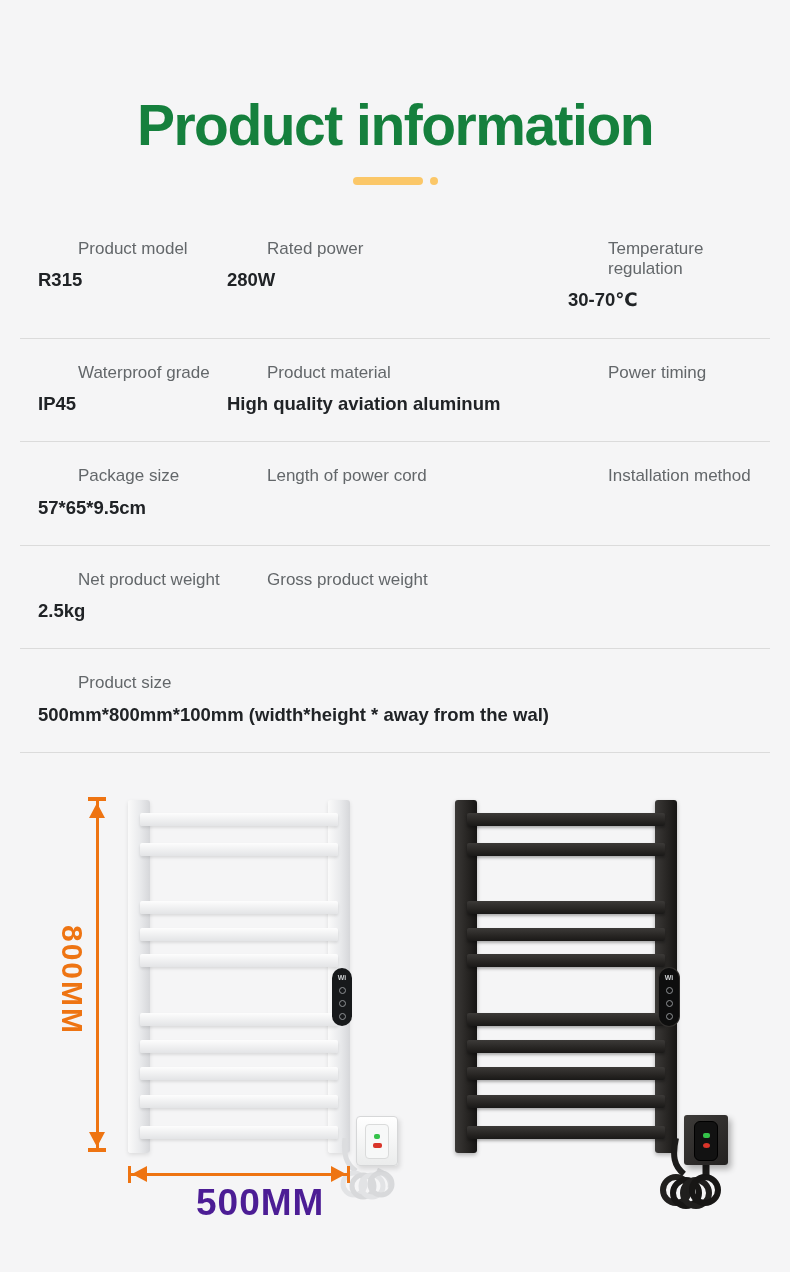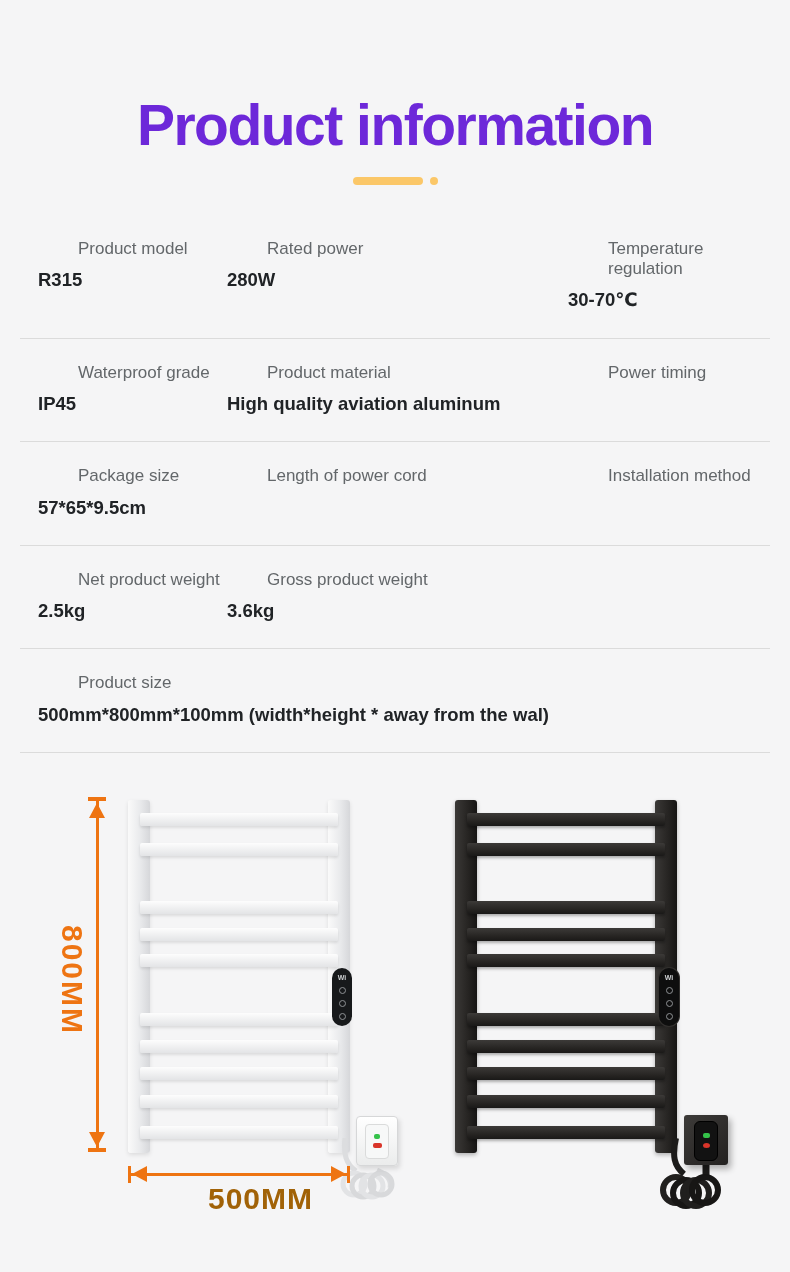--- a/index.html
+++ b/index.html
@@ -12,21 +12,21 @@
     overflow:hidden;
   }
 
   
   .page-title {
     margin-top:94px;
     text-align:center;
     font-size:57px;
     font-weight:700;
     letter-spacing:-1.5px;
-    color:#6d28d9;
+    color:#15803d;
     line-height:1.1;
   }
   .title-underline {
     display:flex; justify-content:center; align-items:center;
     gap:7px; margin-top:20px;
   }
   .underline-bar { width:70px; height:8px; border-radius:4px; background:#fbc768; }
   .underline-dot { width:8px; height:8px; border-radius:50%; background:#fbc768; }
 
   
@@ -111,22 +111,22 @@
     position:absolute; left:55px; top:172px;
     writing-mode:vertical-rl;
     font-size:30px; font-weight:700; color:#ee7412; letter-spacing:2px;
   }
   .h-line   { left:131px; top:420px; width:217px; height:3px; }
   .h-tick-l { left:128px; top:413px; width:3px; height:17px; }
   .h-tick-r { left:347px; top:413px; width:3px; height:17px; }
   .arrow-left  { left:132px; top:413.5px; border-top:8px solid transparent; border-bottom:8px solid transparent; border-right:15px solid #ee7412; }
   .arrow-right { left:331px; top:413.5px; border-top:8px solid transparent; border-bottom:8px solid transparent; border-left:15px solid #ee7412; }
   .h-label {
-    position:absolute; left:208px; top:429px;
-    font-size:30px; font-weight:700; color:#a16207; letter-spacing:1px;
+    position:absolute; left:196px; top:429px;
+    font-size:37px; font-weight:700; color:#4c1d95; letter-spacing:1px;
   }
 </style>
 </head>
 <body>
 
 <h1 class="page-title">Product information</h1>
 <div class="title-underline">
   <div class="underline-bar"></div>
   <div class="underline-dot"></div>
 </div>
@@ -175,21 +175,20 @@
     </div>
   </div>
 
   <div class="spec-row">
     <div>
       <div class="spec-label">Net product weight</div>
       <div class="spec-value">2.5kg</div>
     </div>
     <div>
       <div class="spec-label">Gross product weight</div>
-      <div class="spec-value">3.6kg</div>
     </div>
     <div></div>
   </div>
 
   <div class="spec-row single">
     <div>
       <div class="spec-label">Product size</div>
       <div class="spec-value">500mm*800mm*100mm (width*height * away from the wal)</div>
     </div>
   </div>

